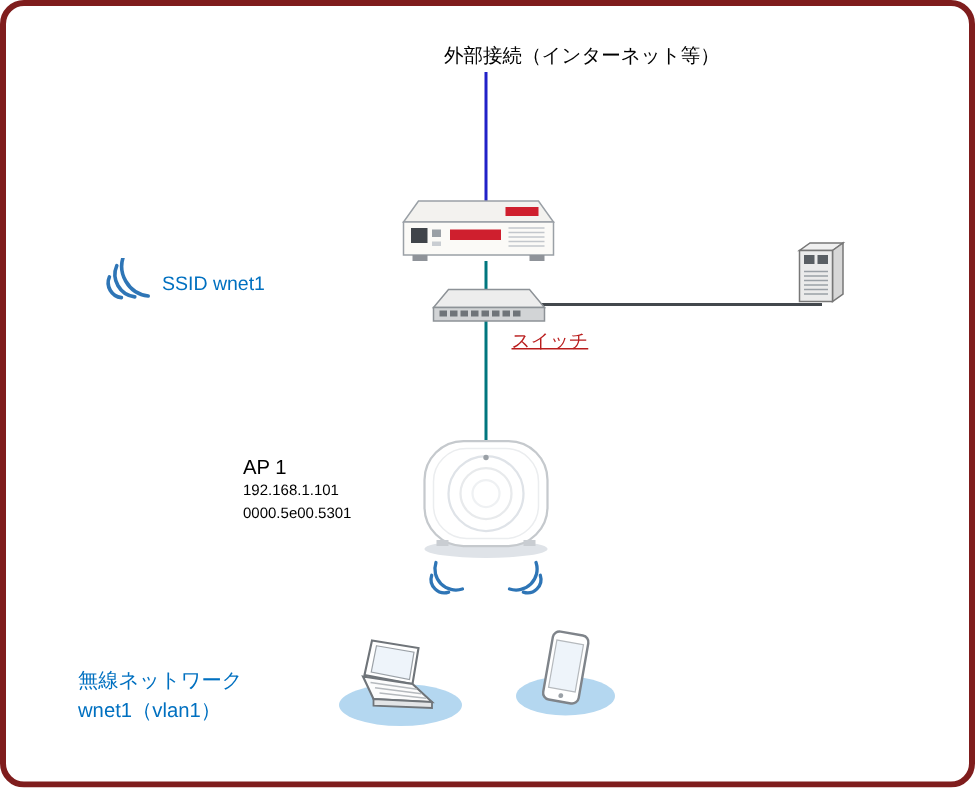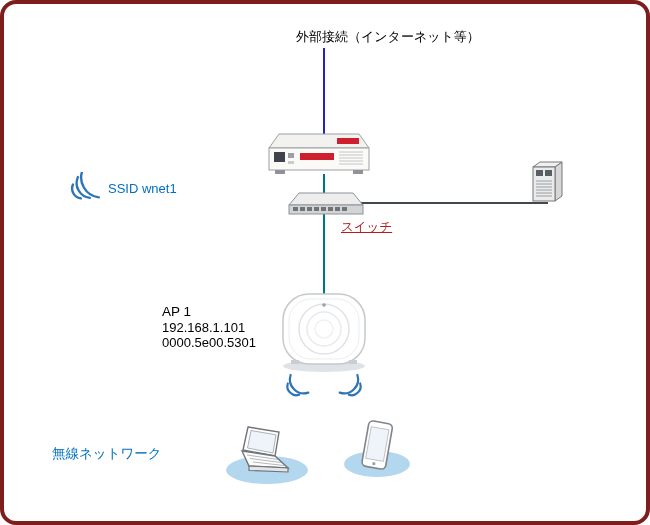--- a/index.html
+++ b/index.html
@@ -25,21 +25,21 @@
   
   .t-external { left:292px; top:24px; font-size:13px; color:#000; white-space:nowrap; }
   .t-controller-title { left:24px; top:111px; font-size:15.5px; color:#000; letter-spacing:.5px; white-space:nowrap; }
   .t-controller-ip { left:24px; top:146px; font-size:13px; color:#000; white-space:nowrap; }
   .t-ssid { left:104px; top:177px; font-size:13px; color:#0070c0; white-space:nowrap;text-align:center; }
   .t-switch { left:337px; top:215px; font-size:12.5px; color:#b91c1c; white-space:nowrap;text-decoration:underline; }
   .t-server { left:517px; top:214px; font-size:12.5px; color:#000; white-space:nowrap; }
 
   .ap-text { left:158px; top:287px; width:160px; text-align:left; color:#000;margin-top:12px; }
   .ap-text .l-big   { font-size:13.5px; line-height:17px; }
-  .ap-text .l-small { font-size:13px; line-height:15px; }
+  .ap-text .l-small { font-size:10px; line-height:15px; }
 
   .net-text { left:48px; top:440px; width:165px; text-align:left;
               color:#0070c0; font-size:13.5px; line-height:20px; }
 
   
   .router   { left:263px; top:118px; width:104px; height:56px; }
   .switch   { left:281px; top:184px; width:80px;  height:32px; }
   .server   { left:525px; top:155px; width:38px;  height:46px; }
   .ap       { left:270px; top:286px; width:100px; height:85px; }
   .wifi-ssid   { left:56px;  top:168px; width:46px; height:32px; }
@@ -165,20 +165,21 @@
         <g transform="rotate(-45 17 15)" fill="none" stroke="#2e75b6" stroke-width="2.2" stroke-linecap="round">
           <path d="M13 6 a9 9 0 0 0 0 16"></path>
           <path d="M21 2 a14 14 0 0 0 0 25"></path>
         </g>
       </g>
     </svg>
   </div>
 
   <div class="abs net-text">
     <div>無線ネットワーク</div>
+    <div>wnet1（vlan1）</div>
   </div>
 
   <div class="abs ellipse-laptop"></div>
   <div class="abs laptop">
     <svg width="72" height="54" viewBox="0 0 72 54">
       <polygon points="16,1 47,6 43,30 11,24" fill="#ffffff" stroke="#6f7479" stroke-width="1.4"></polygon>
       <polygon points="19,4.5 44,8.8 41,27 15.5,22" fill="#eef4fa" stroke="#9aa0a6" stroke-width="0.8"></polygon>
       <polygon points="10,25 43,30 56,42 17,40" fill="#fcfcfc" stroke="#6f7479" stroke-width="1.4"></polygon>
       <g stroke="#b5b9bd" stroke-width="1">
         <line x1="15" y1="29" x2="46" y2="33.5"></line>

